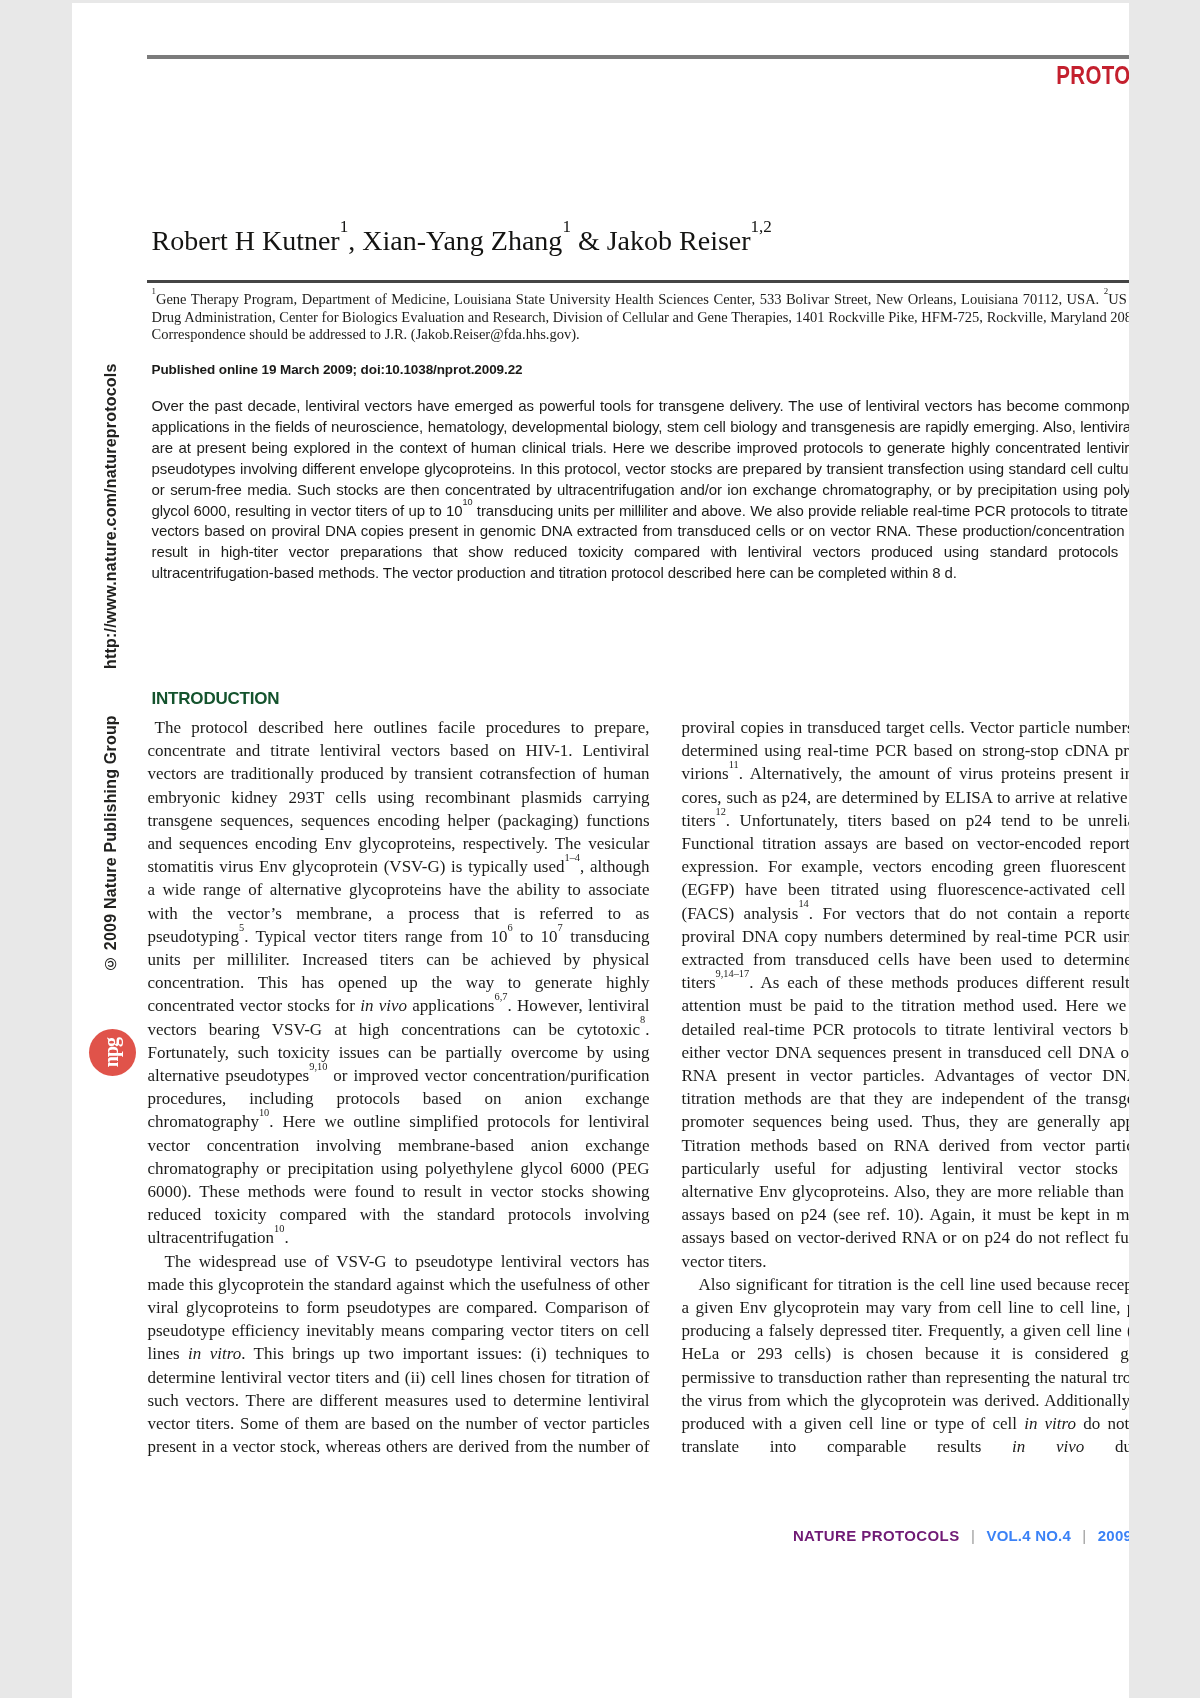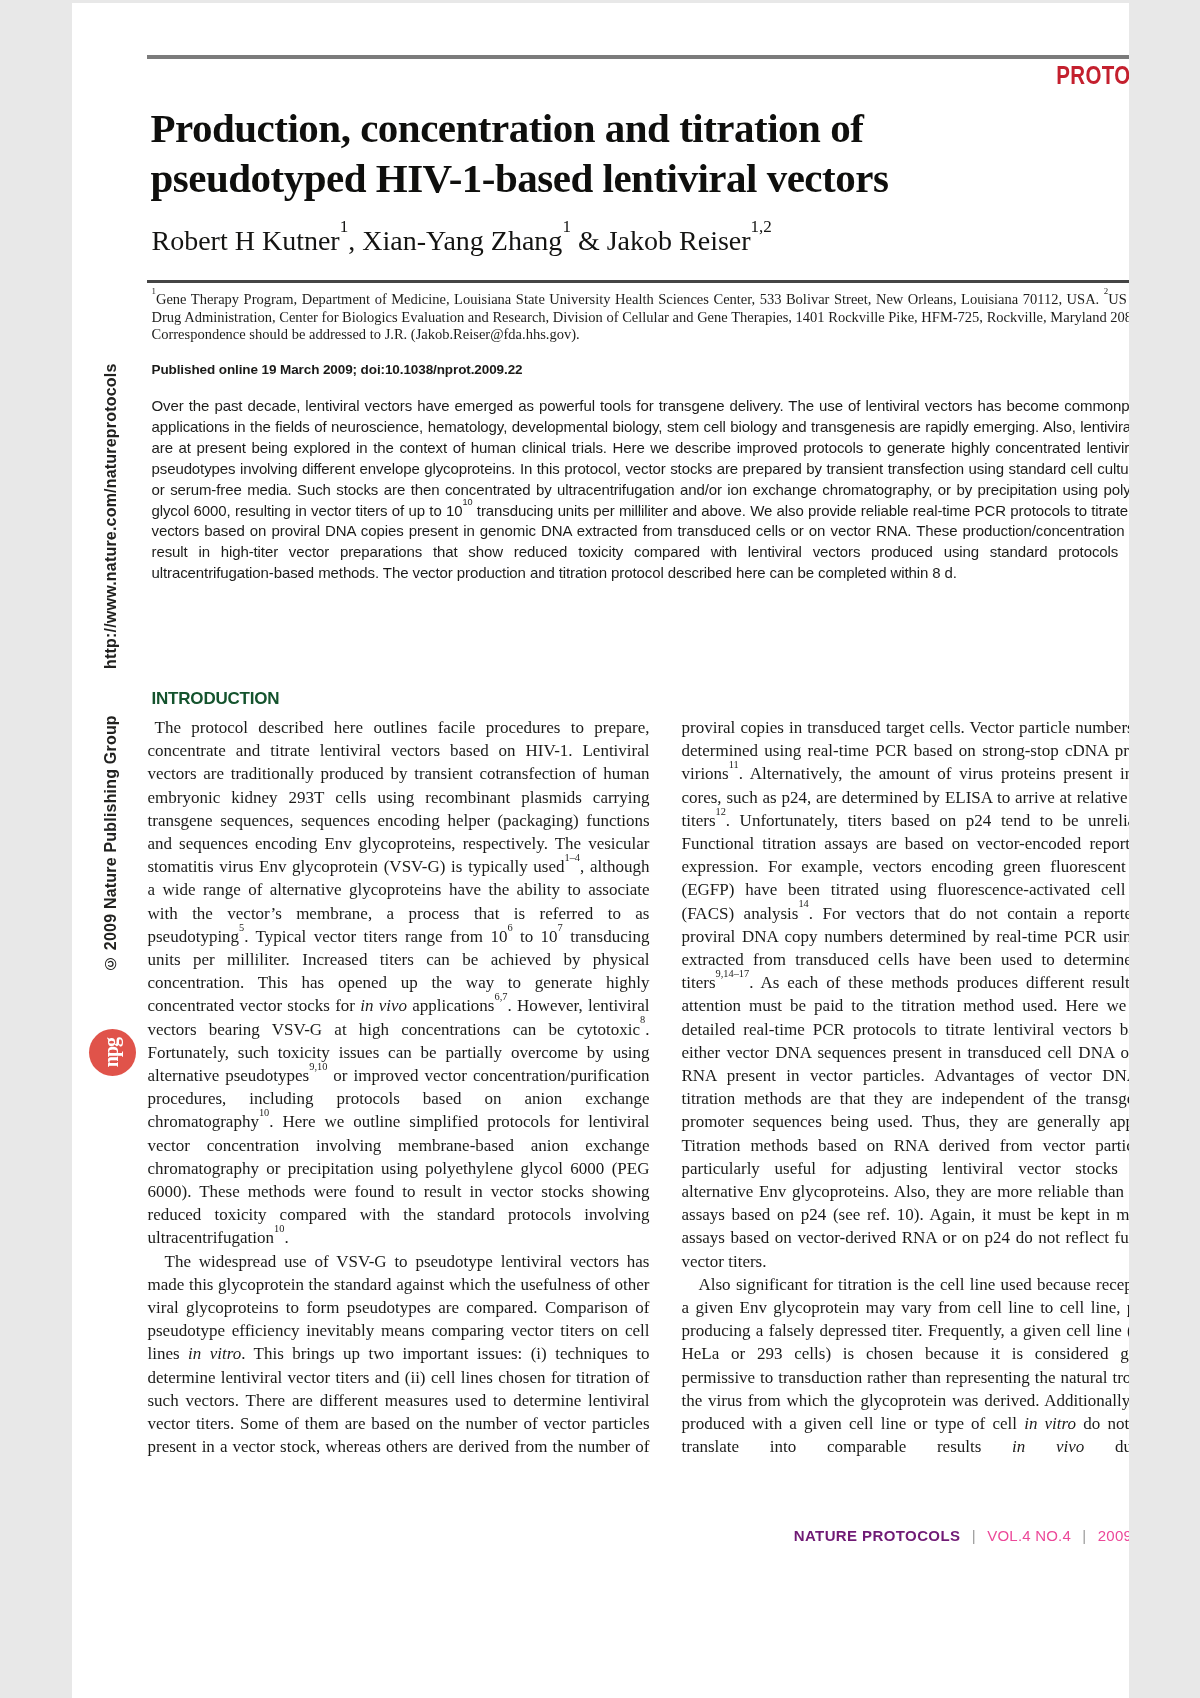--- a/index.html
+++ b/index.html
@@ -68,21 +68,21 @@
   .col p.runover{text-align-last:justify;}
 
   
   .page-footer{
     position:absolute;left:75px;top:1524px;width:1038px;margin:0;
     text-align:right;font-family:"Liberation Sans",sans-serif;font-size:15px;color:#242422;
     letter-spacing:0.2px;
   }
   .page-footer .journal{font-weight:bold;color:#701a75;letter-spacing:0.4px;}
   .page-footer .sep{color:#9b9b9b;font-weight:normal;margin:0 7px;}
-  .page-footer .vol, .page-footer .year{font-weight:normal;color:#ec4899;}
+  .page-footer .vol, .page-footer .year{font-weight:bold;color:#3b82f6;}
   .page-footer .pagenum{font-weight:bold;color:#141412;text-align:right;}
 
   
   .sidebar-vertical{
     position:absolute;left:30px;top:360px;
     writing-mode:vertical-rl;transform:rotate(180deg);
     font-family:"Liberation Sans",sans-serif;font-weight:bold;
     font-size:16px;letter-spacing:0.2px;color:#222220;white-space:nowrap;
   }
   .sidebar-vertical .url{margin-inline-start:42px;}
@@ -100,21 +100,20 @@
 <body>
 
 <div class="page">
 
   <div class="top-rule"></div>
 
   <div class="badge-row">
     <span class="protocol-badge">PROTOCOL</span>
   </div>
 
-  <h1 class="paper-title"><span>Production, concentration and titration of</span><br><span>pseudotyped HIV-1-based lentiviral vectors</span></h1>
 
   <p class="authors">Robert H Kutner<sup>1</sup>, Xian-Yang Zhang<sup>1</sup> &amp; Jakob Reiser<sup>1,2</sup></p>
 
   <div class="author-rule"></div>
 
   <p class="affiliation"><sup>1</sup>Gene Therapy Program, Department of Medicine, Louisiana State University Health Sciences Center, 533 Bolivar Street, New Orleans, Louisiana 70112, USA. <sup>2</sup>US Food and Drug Administration, Center for Biologics Evaluation and Research, Division of Cellular and Gene Therapies, 1401 Rockville Pike, HFM-725, Rockville, Maryland 20852, USA. Correspondence should be addressed to J.R. (Jakob.Reiser@fda.hhs.gov).</p>
 
   <p class="published">Published online 19 March 2009; doi:10.1038/nprot.2009.22</p>
 
   <p class="abstract">Over the past decade, lentiviral vectors have emerged as powerful tools for transgene delivery. The use of lentiviral vectors has become commonplace and applications in the fields of neuroscience, hematology, developmental biology, stem cell biology and transgenesis are rapidly emerging. Also, lentiviral vectors are at present being explored in the context of human clinical trials. Here we describe improved protocols to generate highly concentrated lentiviral vector pseudotypes involving different envelope glycoproteins. In this protocol, vector stocks are prepared by transient transfection using standard cell culture media or serum-free media. Such stocks are then concentrated by ultracentrifugation and/or ion exchange chromatography, or by precipitation using polyethylene glycol 6000, resulting in vector titers of up to 10<sup>10</sup> transducing units per milliliter and above. We also provide reliable real-time PCR protocols to titrate lentiviral vectors based on proviral DNA copies present in genomic DNA extracted from transduced cells or on vector RNA. These production/concentration methods result in high-titer vector preparations that show reduced toxicity compared with lentiviral vectors produced using standard protocols involving ultracentrifugation-based methods. The vector production and titration protocol described here can be completed within 8 d.</p>

